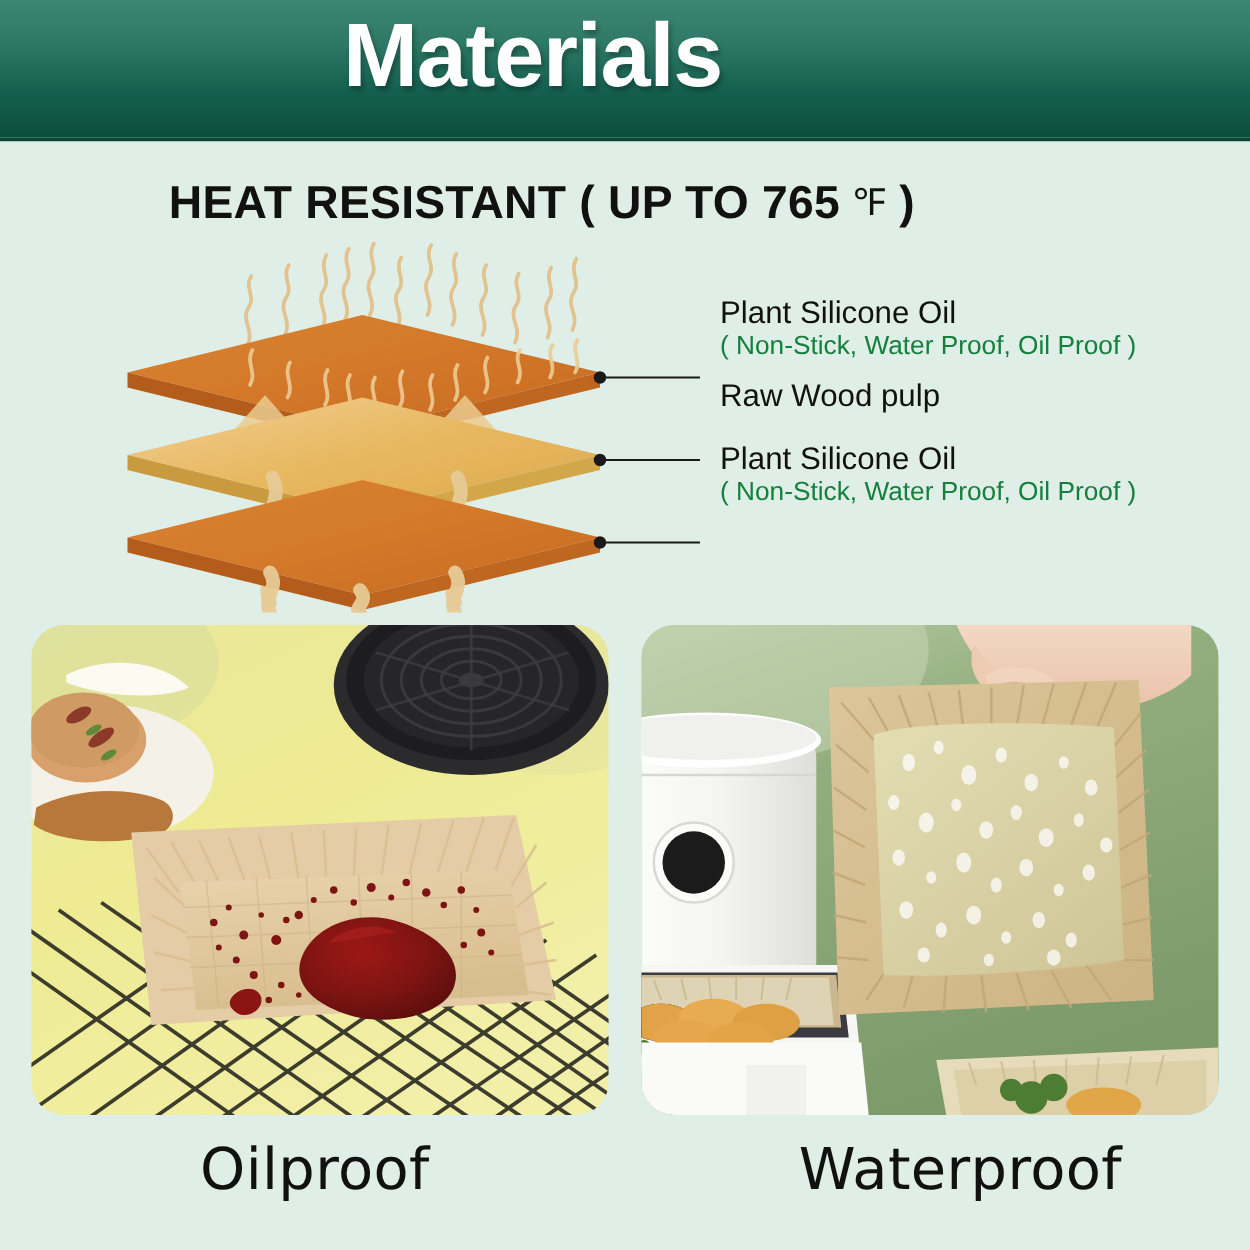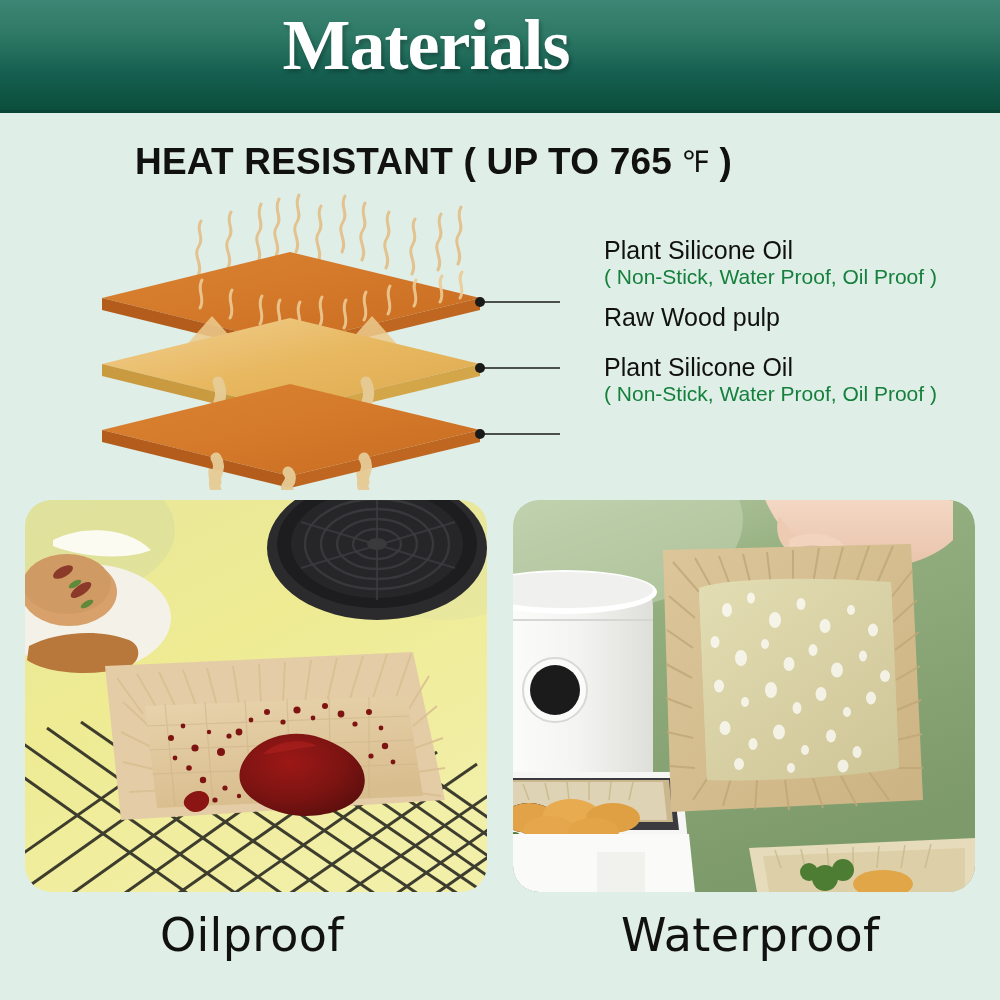--- a/index.html
+++ b/index.html
@@ -19,21 +19,21 @@
     border-bottom:3px solid #0a4434;
     box-sizing:border-box;
   }
   .banner-title{
     position:absolute;left:0;top:8px;width:852px;
     text-align:center;
     color:#ffffff;
     font-size:72px;
     font-weight:bold;
     letter-spacing:-1px;
-    font-family:Liberation Serif, serif;
+    font-family:Liberation Sans, sans-serif;
     text-shadow:2px 3px 4px rgba(0,0,0,.28);
     line-height:1.05;
   }
 
   
   .headline{
     position:absolute;left:135px;top:140px;
     font-size:37px;font-weight:bold;color:#111;
     letter-spacing:.2px;
     font-family:"Liberation Sans",sans-serif;
@@ -44,21 +44,21 @@
     font-size:30px;
     font-weight:normal;
     vertical-align:2px;
   }
 
   
   .diagram{position:absolute;left:100px;top:190px;width:460px;height:300px;}
   .diagram svg{display:block;}
 
   
-  .callouts{position:absolute;left:604px;top:236px;width:340px;}
+  .callouts{position:absolute;left:576px;top:236px;width:340px;}
   .callout{margin-bottom:14px;}
   .callout .main{
     font-size:25px;color:#111;font-weight:normal;
     font-family:"Liberation Sans",sans-serif;
     line-height:1.12;white-space:nowrap;
   }
   .callout .sub{
     font-size:21px;color:#15803d;
     font-family:"Liberation Sans",sans-serif;
     line-height:1.15;white-space:nowrap;margin-top:1px;
@@ -75,21 +75,21 @@
   .panel-left{left:25px;}
   .panel-right{left:513px;}
 
   .caption{
     position:absolute;top:908px;
     font-size:46px;color:#111;font-weight:normal;
     font-family:"DejaVu Sans","Liberation Sans",sans-serif;
     letter-spacing:.3px;
   }
   .cap-left{left:160px;}
-  .cap-right{left:621px;}
+  .cap-right{left:639px;}
 </style>
 </head>
 <body>
 
 <div class="page">
 
   <div class="banner">
     <div class="banner-title">Materials</div>
   </div>
 

